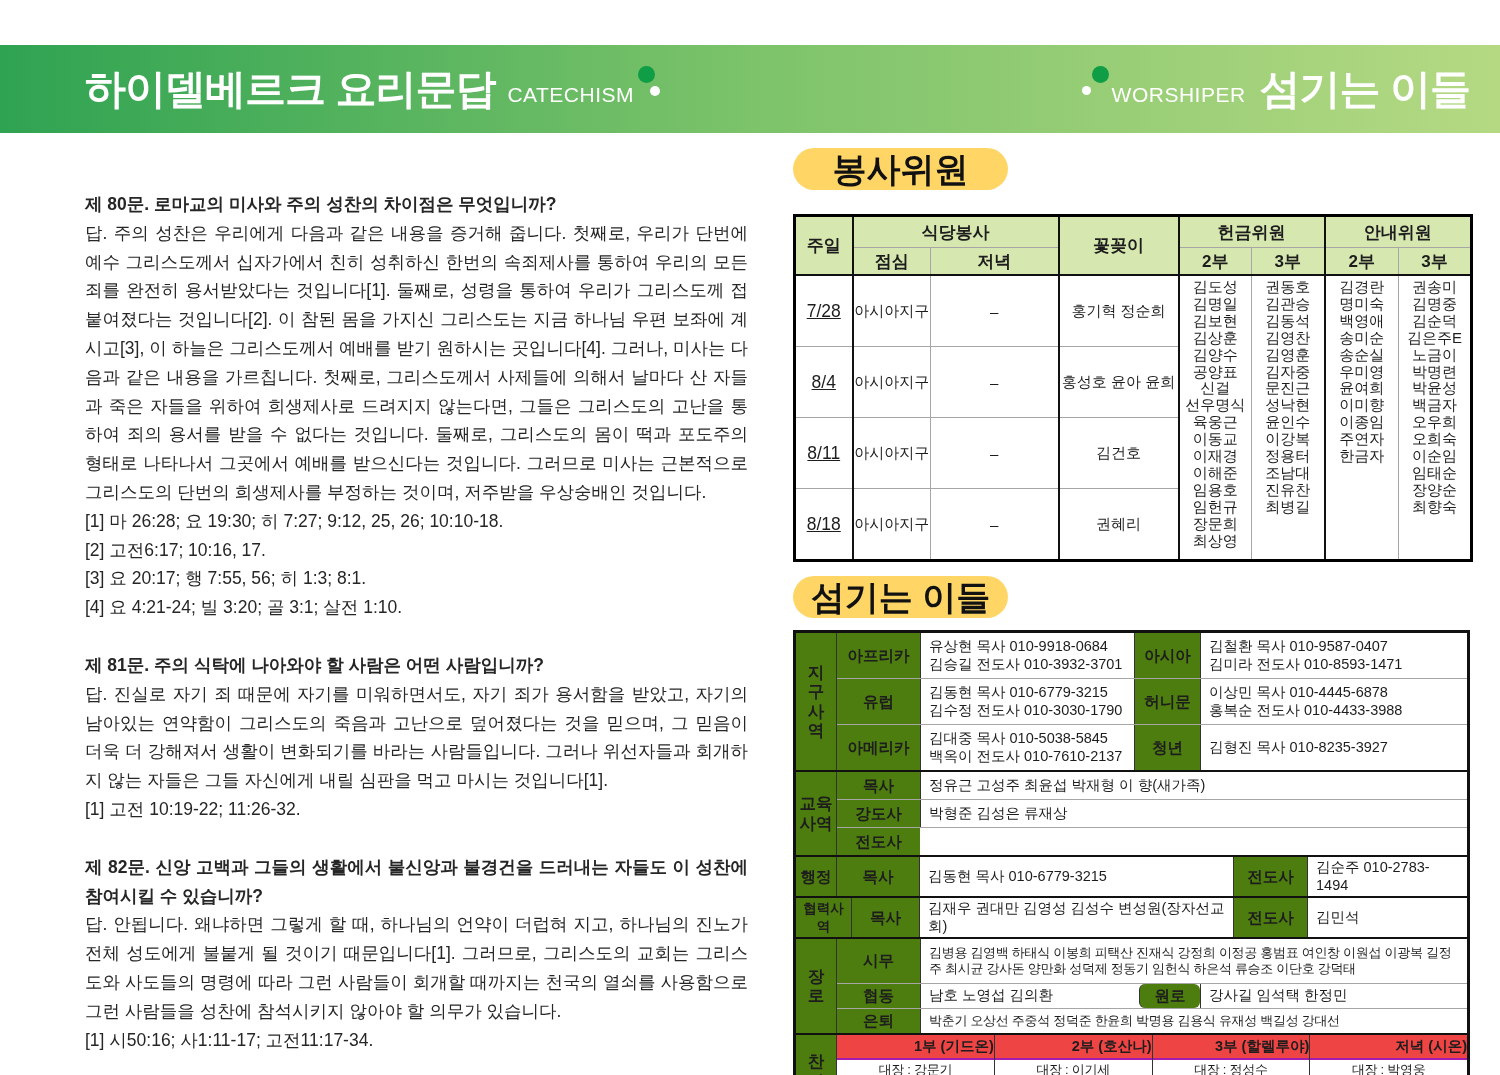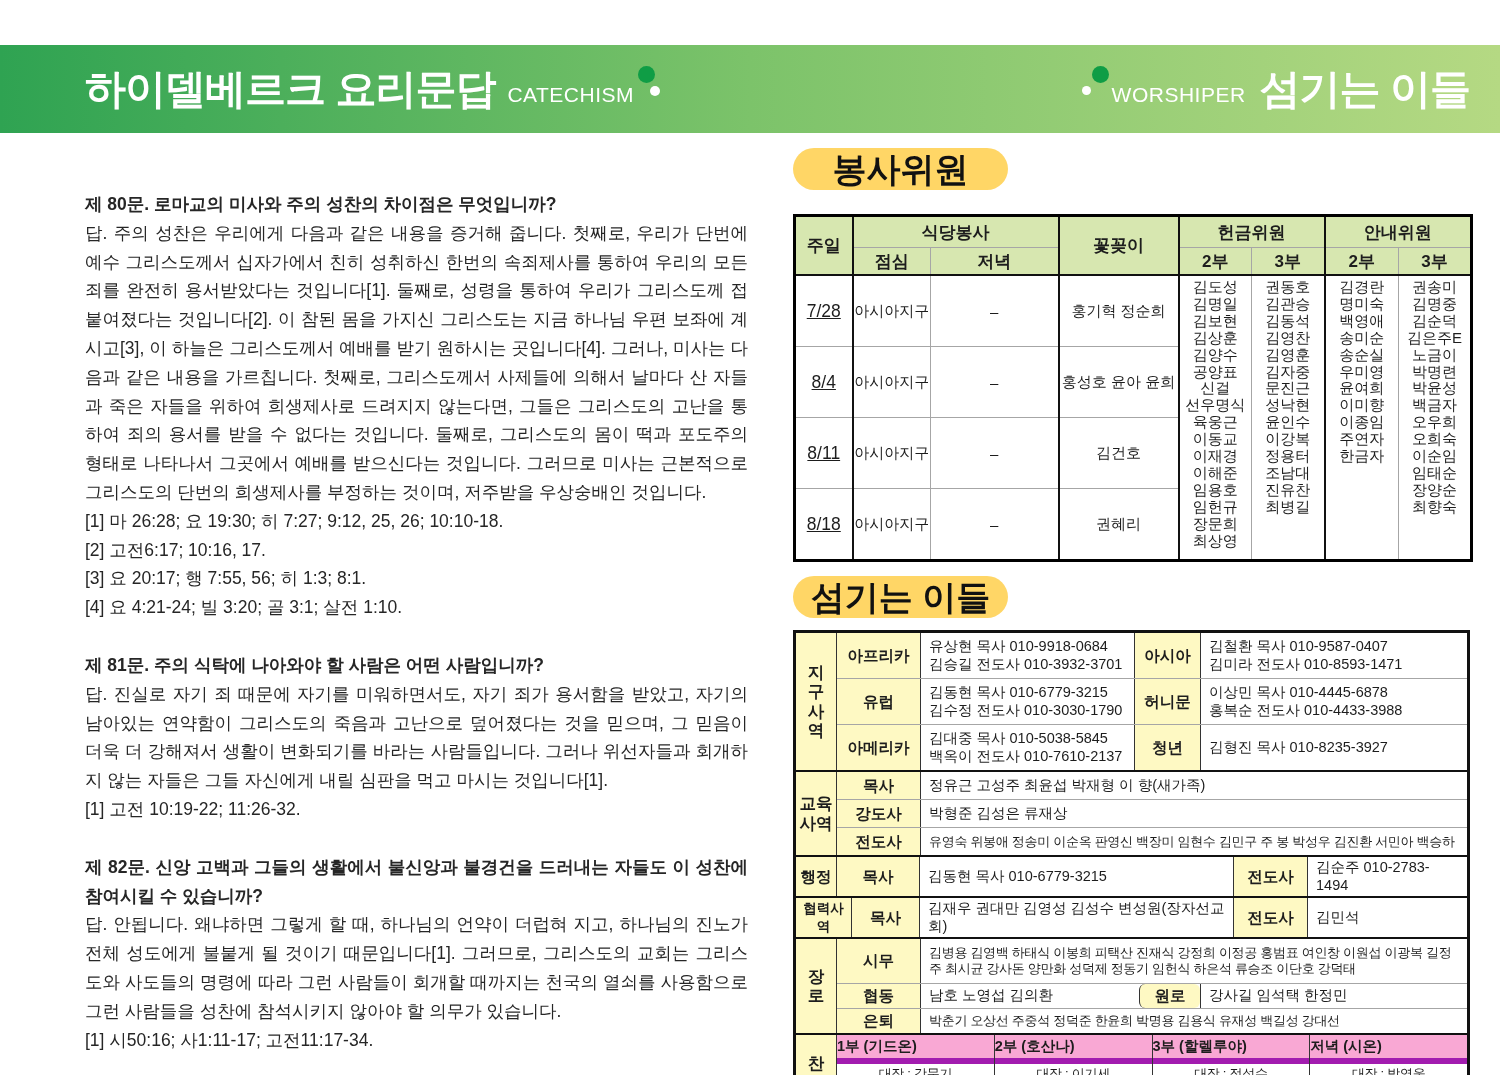--- a/index.html
+++ b/index.html
@@ -66,21 +66,21 @@
   table.t1 tr.dater + tr.dater td { border-top:1px solid #a6a6a6; }
   table.t1 td.names {
     vertical-align:top; font-size:15px; line-height:16.9px;
     white-space:pre-line; padding-top:3px; border-top:2px solid #111;
   }
 
   
   .t2 { width:677px; border:3px solid #111; margin-top:12px; box-sizing:border-box; }
   .t2sec { display:flex; align-items:stretch; }
   .t2sec + .t2sec { border-top:2px solid #111; }
-  .g { background:#fef9c3; font-weight:bold; }
+  .g { background:#4d7c0f; font-weight:bold; }
   .vlab {
     flex:0 0 40px; display:flex; align-items:center; justify-content:center;
     font-size:16.5px; line-height:19.5px; text-align:center;
   }
   .vlab span { display:block; width:19px; word-break:break-all; }
   .vlab span.two { width:37px; }
   .srows { flex:1; display:flex; flex-direction:column; border-left:1.5px solid #333; min-width:0; }
   .r { display:flex; align-items:stretch; flex:1; min-width:0; }
   .r + .r { border-top:1px solid #a6a6a6; }
   .c {
@@ -97,22 +97,22 @@
   .rw24 { min-height:24px; }
   .w83 { flex:0 0 83px; } .w214 { flex:0 0 214px; } .w66 { flex:0 0 66px; }
   .w314 { flex:0 0 314px; } .w74 { flex:0 0 74px; } .w68 { flex:0 0 68px; }
   .w219 { flex:0 0 219px; } .w61 { flex:0 0 61px;border-radius:6px; }
   .wA40 { flex:0 0 40px; } .wA55 { flex:0 0 55px; }
   .fill { flex:1; }
   
   .choir-col { flex:1; display:flex; flex-direction:column; min-width:0; }
   .choir-col + .choir-col { border-left:1.5px solid #333; }
   .ch-h {
-    background:#f9a8d4; font-weight:bold; font-size:14.5px; text-align:left;
-    padding:2px 0; border-bottom:6px solid #a21caf;
+    background:#ef4444; font-weight:bold; font-size:14.5px; text-align:right;
+    padding:2px 0; border-bottom:2px solid #a21caf;
   }
   .ch-b {
     flex:1; font-size:13px; line-height:16px; text-align:center;
     white-space:pre-line; padding:2px 1px; letter-spacing:-0.3px;
   }
 </style>
 </head>
 <body>
 
 <div class="band">
@@ -313,21 +313,20 @@
         <div class="r rw27">
           <div class="c lab g w83">목사</div>
           <div class="c fill">정유근 고성주 최윤섭 박재형 이   향(새가족)</div>
         </div>
         <div class="r rw27">
           <div class="c lab g w83">강도사</div>
           <div class="c fill">박형준 김성은 류재상</div>
         </div>
         <div class="r rw27">
           <div class="c lab g w83">전도사</div>
-          <div class="c fill small">유영숙 위봉애 정송미 이순옥 판영신 백장미  임현수 김민구 주 봉 박성우 김진환 서민아 백승하</div>
         </div>
       </div>
     </div>
 
     <div class="t2sec">
       <div class="r rw27" style="flex:1">
         <div class="c lab g wA40">행정</div>
         <div class="c lab g w83">목사</div>
         <div class="c w314">김동현 목사 010-6779-3215</div>
         <div class="c lab g w74">전도사</div>

